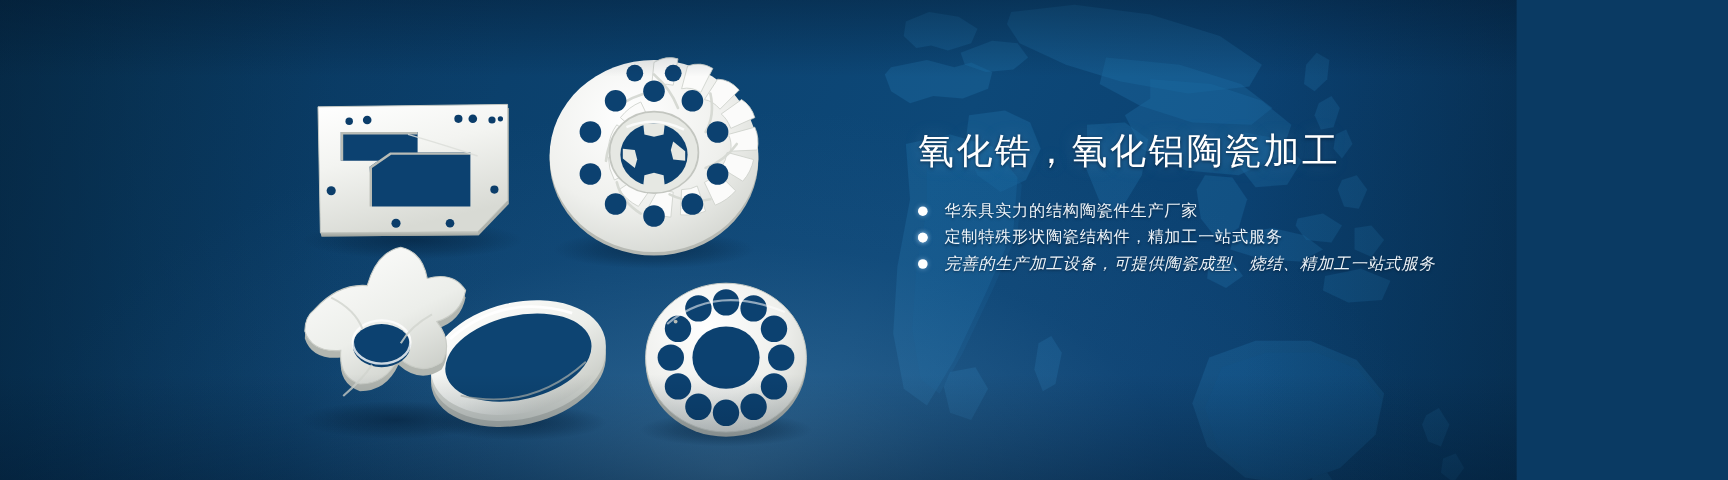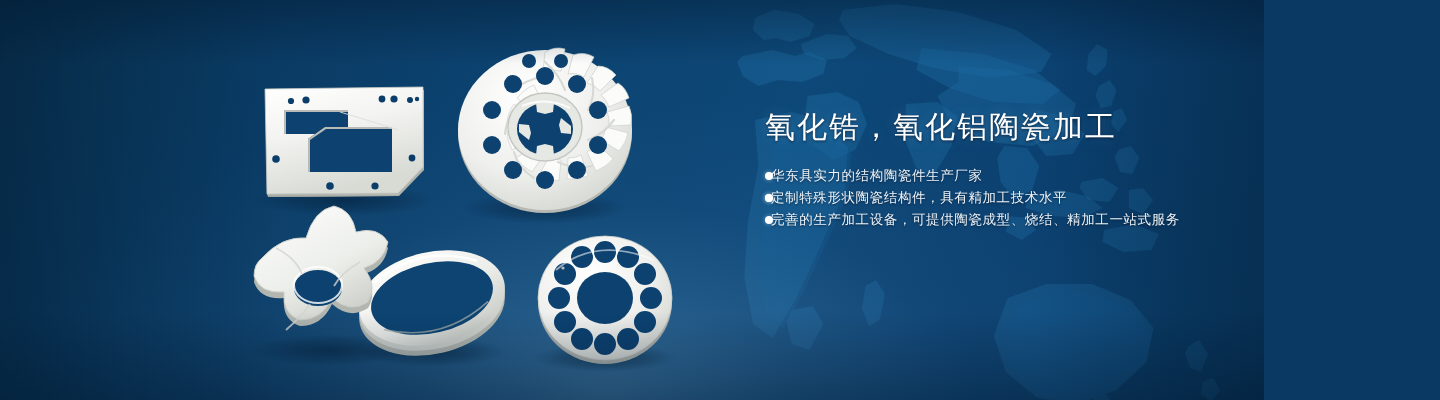--- a/index.html
+++ b/index.html
@@ -101,30 +101,30 @@
                  0 0 14px rgba(120,175,220,0.30);
     white-space: nowrap;
   }
   ul.bullets {
     list-style: none;
     margin: 0;
     padding: 0;
   }
   ul.bullets li {
     position: relative;
-    padding-left: 6px;
+    padding-left: 22px;
     margin-bottom: 7px;
     font-size: 13.5px;
     line-height: 15px;
     color: #eef4f9;
     letter-spacing: 0.6px;
     white-space: nowrap;
     text-shadow: 0 1px 2px rgba(0,16,34,0.60);
   }
-  ul.bullets li:last-child { margin-bottom: 0; }
+  ul.bullets li:last-child { margin-bottom: 0; font-style: italic; }
   .dot {
     position: absolute;
     left: 0;
     top: 4px;
     width: 8px;
     height: 8px;
     border-radius: 50%;
     background: #ffffff;
     box-shadow: 0 0 4px rgba(180,215,245,0.55);
   }
@@ -394,21 +394,21 @@
     <ul class="bullets">
       <li>
         <span class="dot"></span>
         <span>华东具实力的结构陶瓷件生产厂家</span>
       </li>
       <li>
         <span class="dot"></span>
       </li>
       <li>
         <span class="dot"></span>
-        <span>定制特殊形状陶瓷结构件，具有精加工技术水平</span>
+        <span>定制特殊形状陶瓷结构件，精加工一站式服务</span>
       </li>
       <li>
         <span class="dot"></span>
         <span>完善的生产加工设备，可提供陶瓷成型、烧结、精加工一站式服务</span>
       </li>
     </ul>
   </div>
 
 </div>
 

